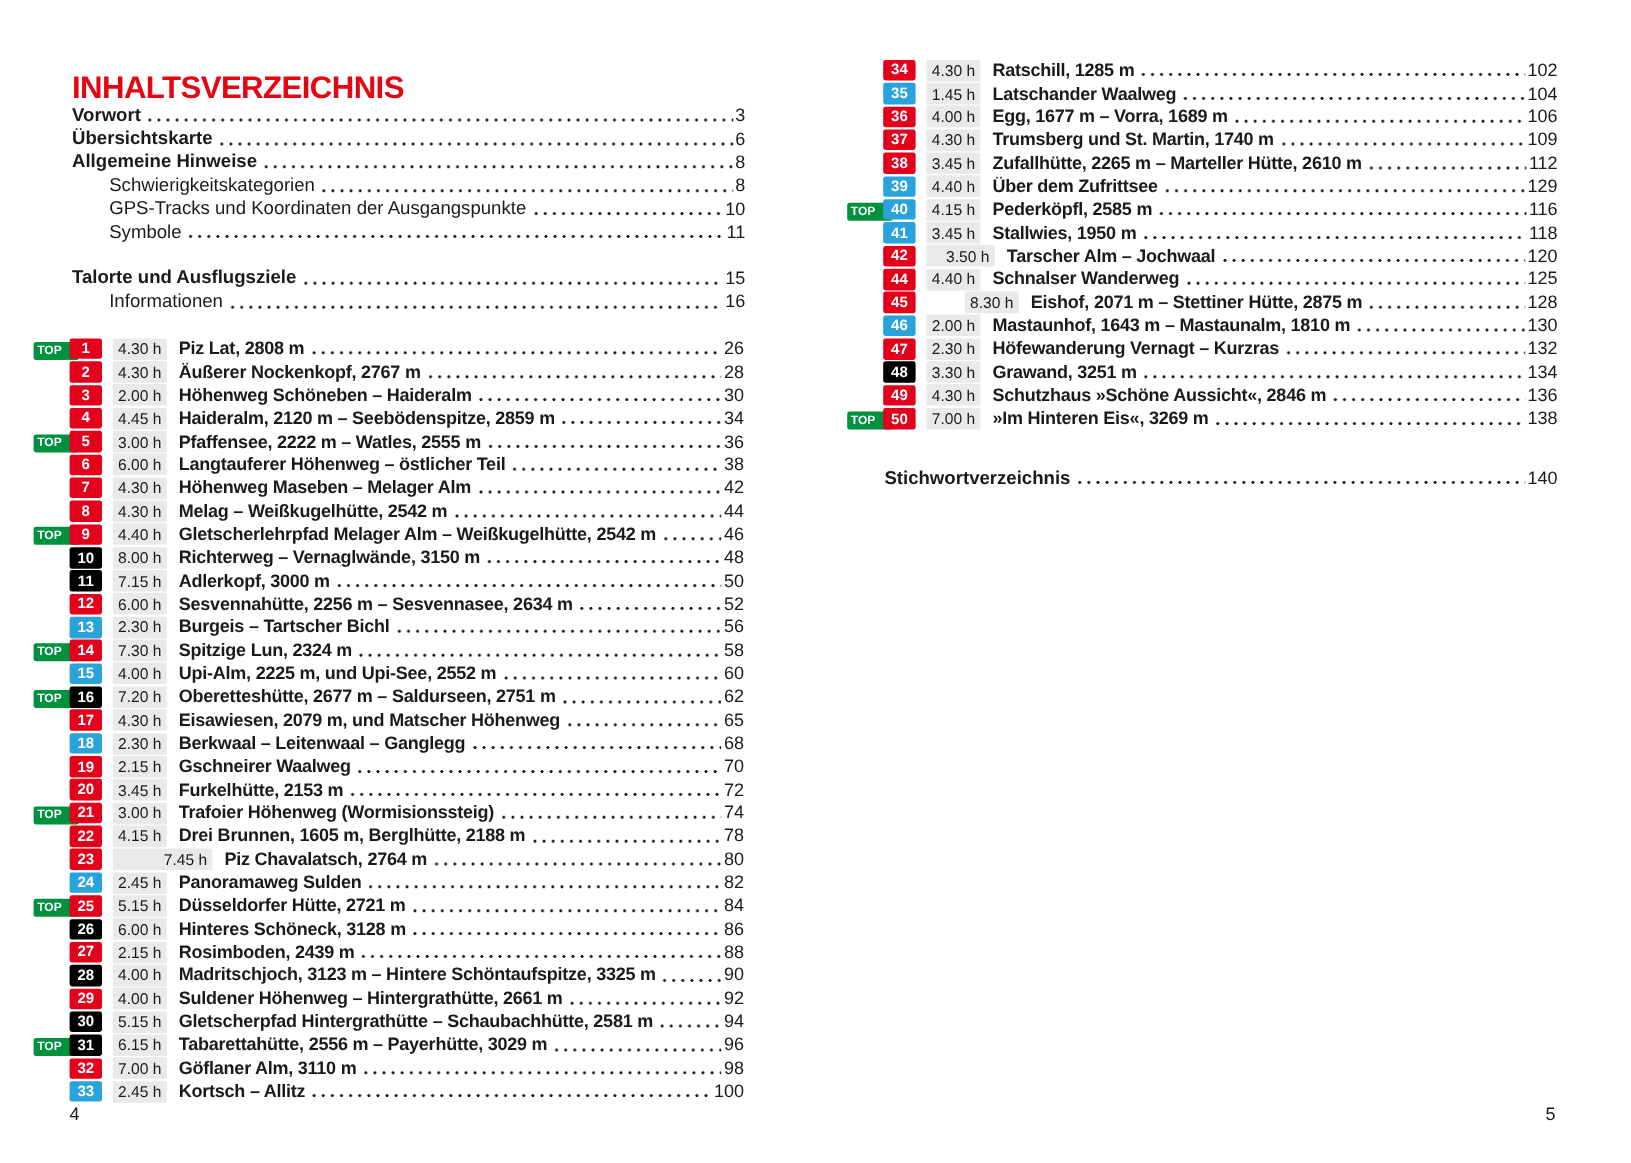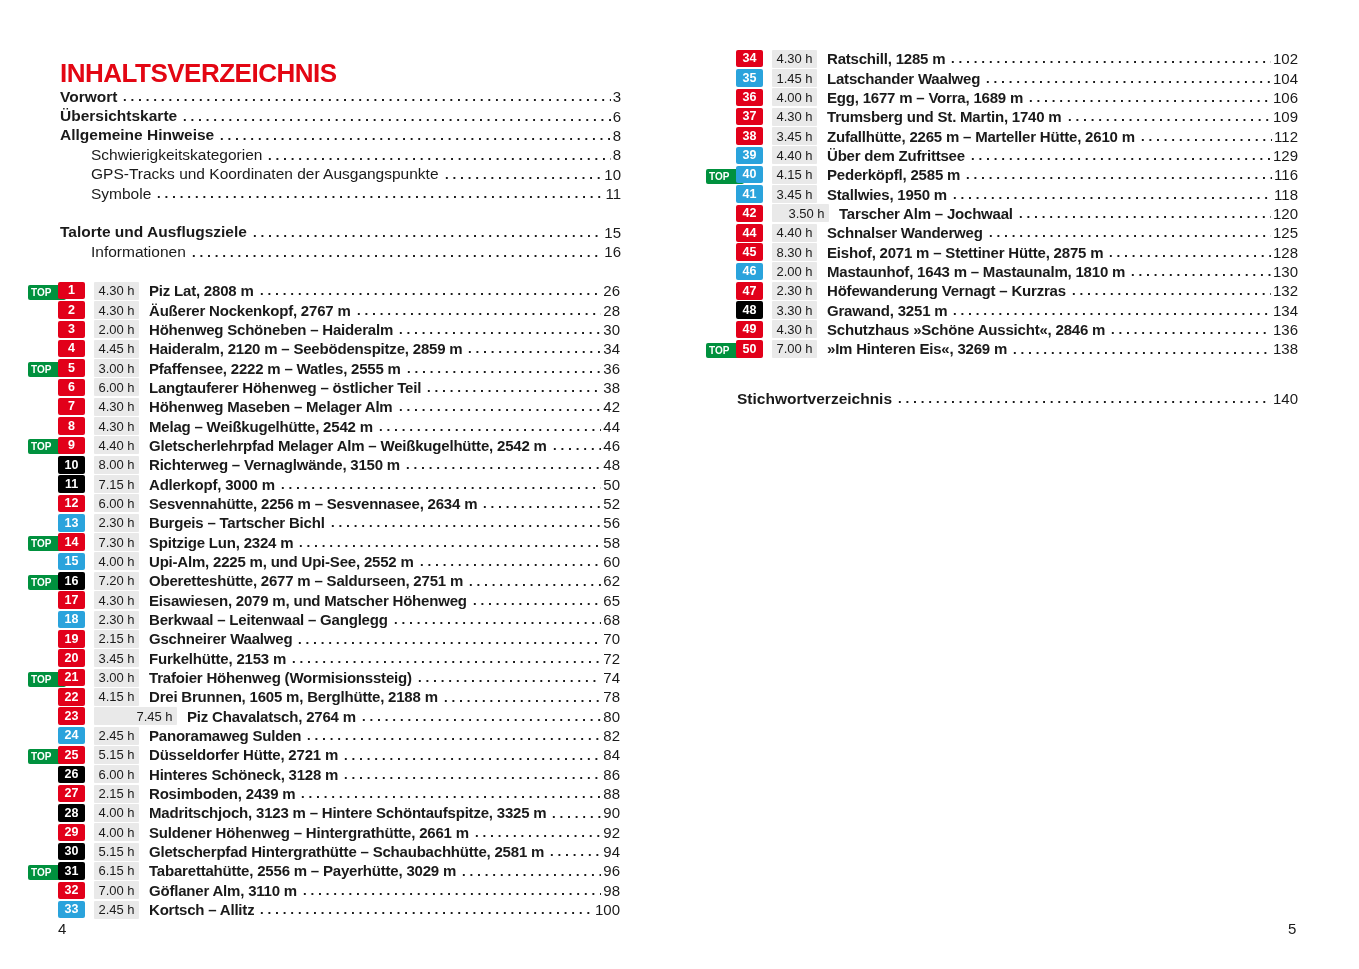--- a/index.html
+++ b/index.html
@@ -464,21 +464,21 @@
       <span class="slot-top"></span>
       <span class="badge-num" style="background: rgb(226, 0, 26);">44</span>
       <span class="time" style="background: rgb(233, 233, 233);">4.40 h</span>
       <span class="t-title">Schnalser Wanderweg</span>
       <span class="leader"></span>
       <span class="pg">125</span>
     </div>
     <div class="t-row">
       <span class="slot-top"></span>
       <span class="badge-num" style="background: rgb(226, 0, 26);">45</span>
-      <span class="time" style="background: rgb(233, 233, 233);">8.30 h</span>
+      <span class="time" style="background: rgb(233, 233, 233); margin-left: 32px;">8.30 h</span>
       <span class="t-title">Eishof, 2071 m – Stettiner Hütte, 2875 m</span>
       <span class="leader"></span>
       <span class="pg">128</span>
     </div>
     <div class="t-row">
       <span class="slot-top"></span>
       <span class="badge-num" style="background: rgb(42, 163, 220);">46</span>
       <span class="time" style="background: rgb(233, 233, 233);">2.00 h</span>
       <span class="t-title">Mastaunhof, 1643 m – Mastaunalm, 1810 m</span>
       <span class="leader"></span>

